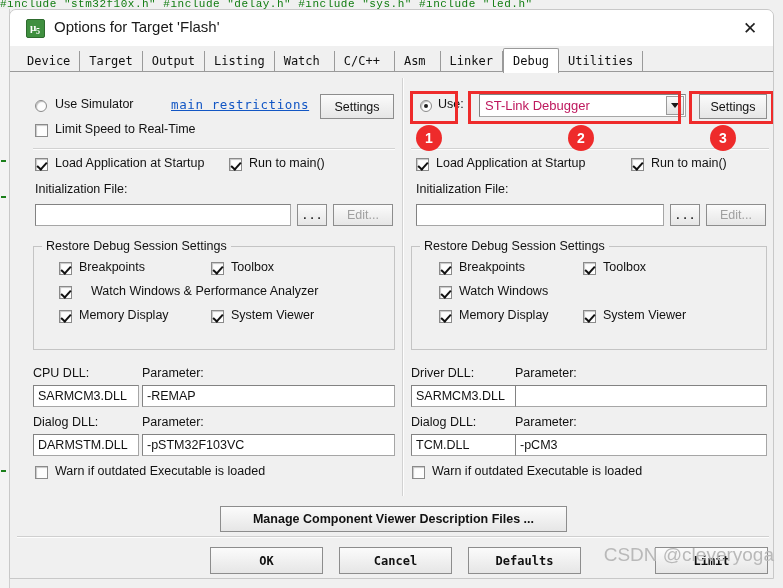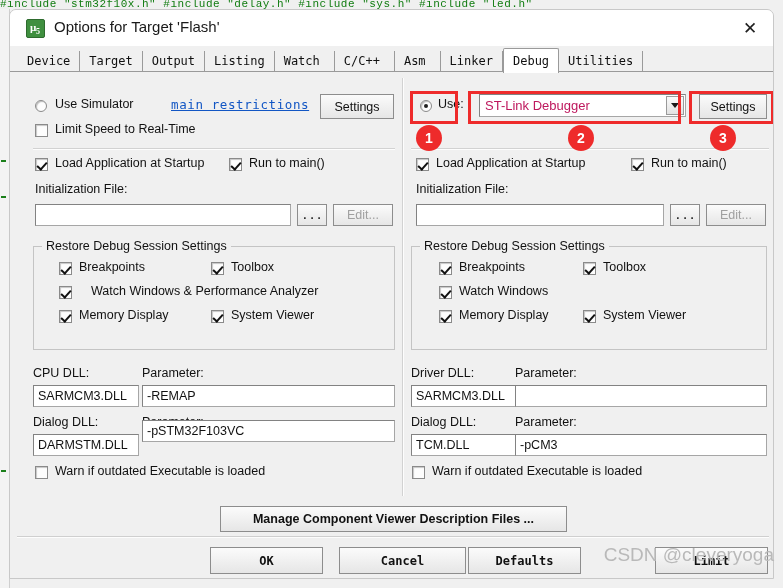--- a/index.html
+++ b/index.html
@@ -293,21 +293,21 @@
     </div>
     <div class="tfield" style="left:131px;top:313px;width:253px">
       <span>-REMAP</span>
     </div>
 
     <div class="lbl" style="left:22px;top:343px">Dialog DLL:</div>
     <div class="lbl" style="left:131px;top:343px">Parameter:</div>
     <div class="tfield" style="left:22px;top:362px;width:106px">
       <span>DARMSTM.DLL</span>
     </div>
-    <div class="tfield" style="left:131px;top:348px;width:253px">
+    <div class="tfield" style="left:131px;top:362px;width:253px">
       <span>-pSTM32F103VC</span>
     </div>
 
     <div class="chk" style="left:24px;top:394px"></div>
     <div class="lbl" style="left:44px;top:392px">Warn if outdated Executable is loaded</div>
 
     <div class="radio on" style="left:409px;top:28px"></div>
     <div class="lbl" style="left:427px;top:25px">Use:</div>
 
     <div class="combo" style="left:468px;top:22px;width:207px">
@@ -363,21 +363,21 @@
     </div>
 
     <div class="chk" style="left:401px;top:394px"></div>
     <div class="lbl" style="left:421px;top:392px">Warn if outdated Executable is loaded</div>
   </div>
 
   <div class="bottombar">
     <div class="btn" style="left:209px;top:4px;width:347px;height:26px">Manage Component Viewer Description Files ...</div>
     <div class="bottom-sep"></div>
     <div class="btn mono" style="left:199px;top:45px;width:113px;height:27px">OK</div>
-    <div class="btn mono" style="left:328px;top:45px;width:127px;height:27px">Cancel</div>
+    <div class="btn mono" style="left:328px;top:45px;width:113px;height:27px">Cancel</div>
     <div class="btn mono" style="left:457px;top:45px;width:113px;height:27px">Defaults</div>
     <div class="btn mono" style="left:644px;top:45px;width:113px;height:27px">Limit</div>
   </div>
 
   <div class="annbox" style="left:400px;top:81px;width:48px;height:33px"></div>
   <div class="annbox" style="left:458px;top:81px;width:213px;height:33px"></div>
   <div class="annbox" style="left:679px;top:81px;width:85px;height:33px"></div>
 
   <div class="annbadge" style="left:406px;top:115px">1</div>
   <div class="annbadge" style="left:558px;top:115px">2</div>

